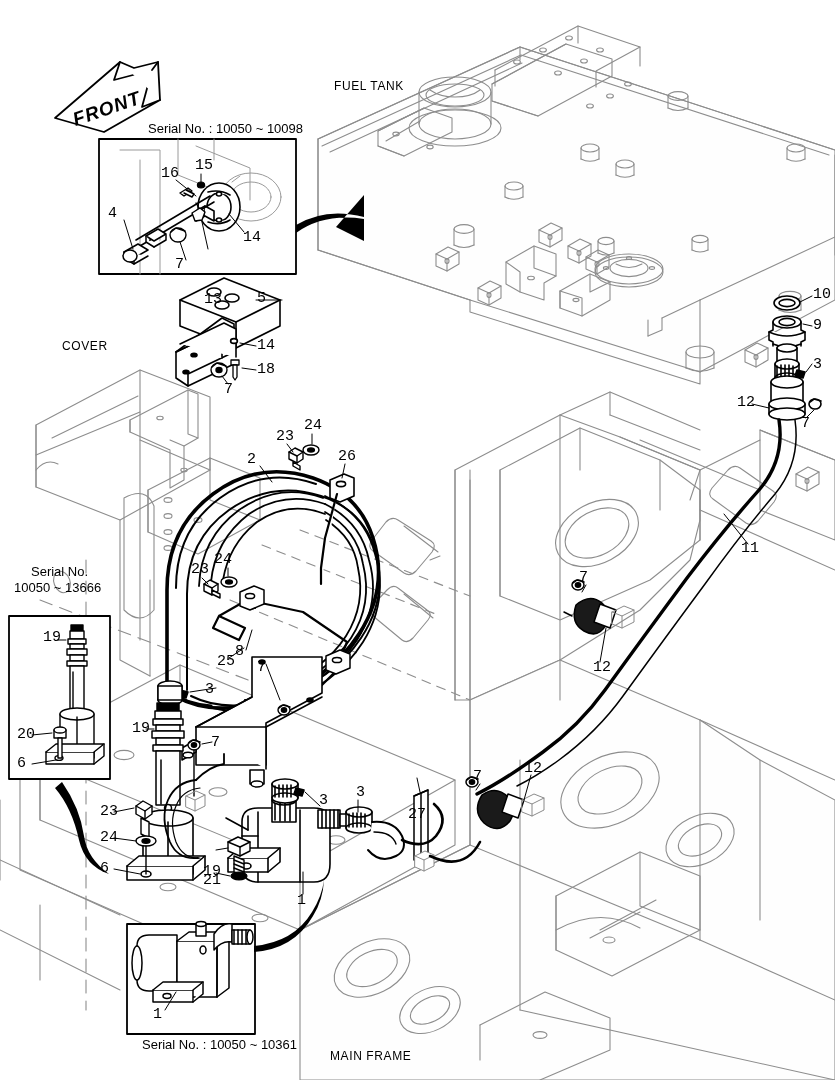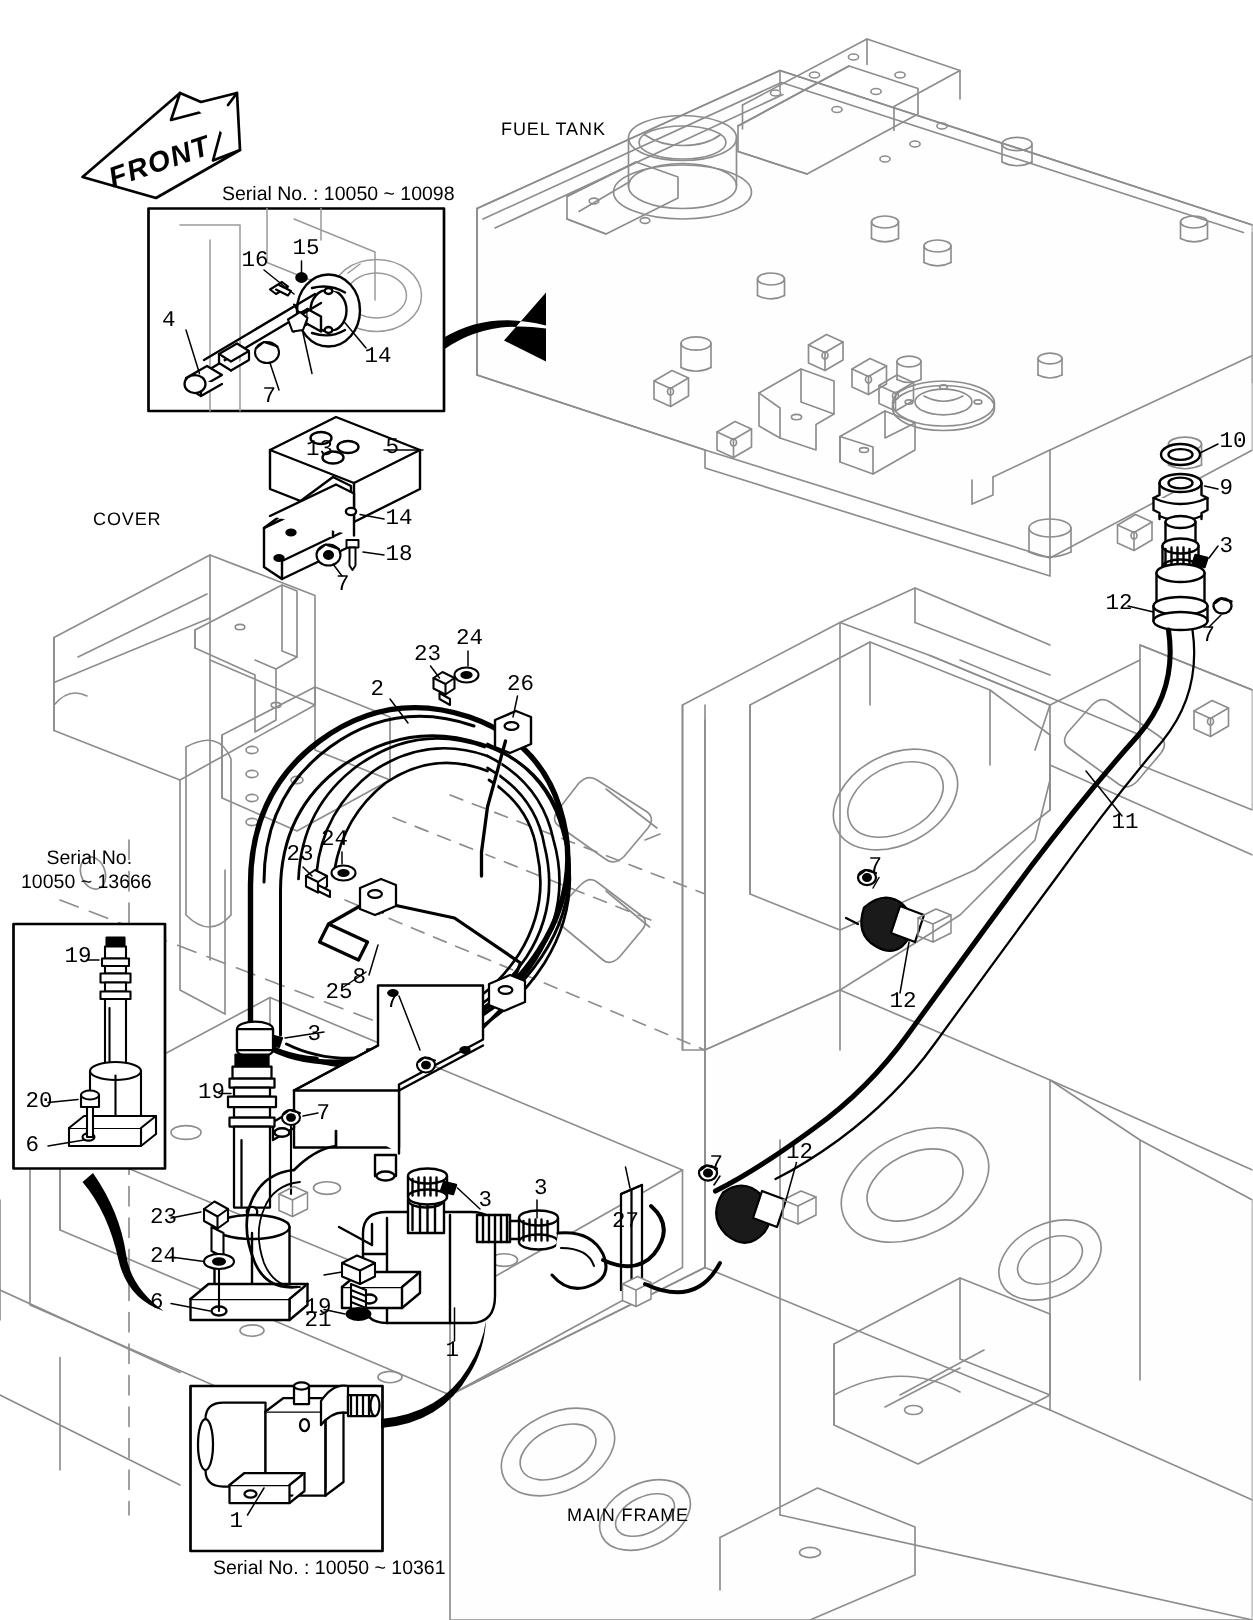--- a/index.html
+++ b/index.html
@@ -805,21 +805,21 @@
       <path d="M165 1010 L176 992"></path>
     </g>
   </svg>
 
   <div class="front-txt" style="left:70px;top:110px;">FRONT</div>
 
   <div class="lbl hdr" style="left:334px;top:80px;">FUEL TANK</div>
 
   <div class="lbl hdr" style="left:62px;top:340px;">COVER</div>
 
-  <div class="lbl hdr" style="left:330px;top:1004px;margin-left:48px;">MAIN FRAME</div>
+  <div class="lbl hdr" style="left:330px;top:1050px;">MAIN FRAME</div>
 
   <div class="lbl ser" style="left:148px;top:122px;">Serial No. : 10050 ~ 10098</div>
 
   <div class="lbl ser2" style="left:31px;top:565px;">Serial No.</div>
   <div class="lbl ser2" style="left:14px;top:581px;">10050 ~ 13666</div>
 
   <div class="lbl ser" style="left:130px;top:1038px;margin-left:12px;">Serial No. : 10050 ~ 10361</div>
 
   <div id="callouts">
       <div class="lbl num" style="left: 161px; top: 165px;">16</div>

